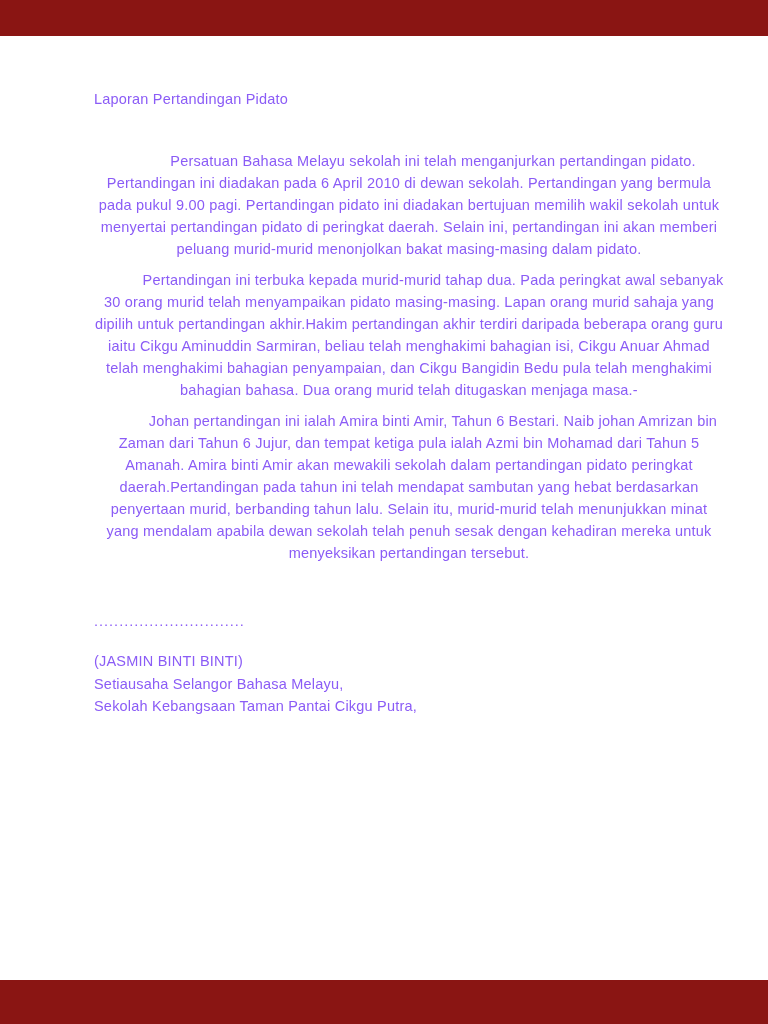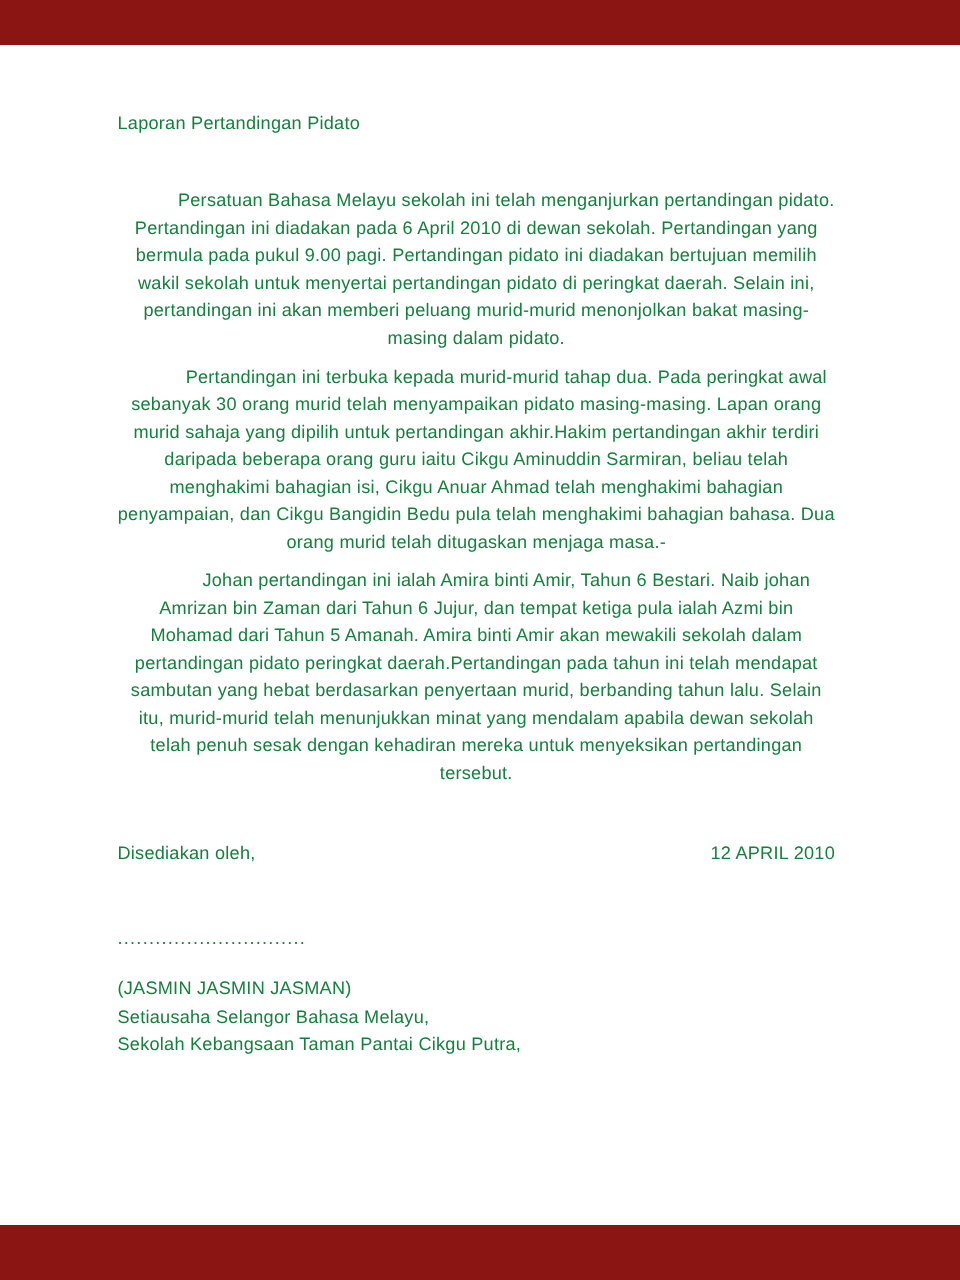--- a/index.html
+++ b/index.html
@@ -15,22 +15,22 @@
     background: #8a1513;
     overflow: hidden;
   }
   .paper {
     position: absolute;
     left: 0;
     right: 0;
     top: 36px;
     bottom: 44px;
     background: #ffffff;
-    color: #15803d;
-    padding: 52px 100px 40px 94px;
+    color: #8b5cf6;
+    padding: 52px 44px 40px 94px;
     font-size: 14.5px;
     line-height: 22px;
     letter-spacing: 0.2px;
   }
   .doc-title {
     font-size: 14.5px;
     font-weight: normal;
     margin-bottom: 40px;
   }
   .para {
@@ -62,27 +62,23 @@
   <div class="paper">
 
     <h1 class="doc-title">Laporan Pertandingan Pidato</h1>
 
     <p class="para">Persatuan Bahasa Melayu sekolah ini telah menganjurkan pertandingan pidato. Pertandingan ini diadakan pada 6 April 2010 di dewan sekolah. Pertandingan yang bermula pada pukul 9.00 pagi. Pertandingan pidato ini diadakan bertujuan memilih wakil sekolah untuk menyertai pertandingan pidato di peringkat daerah. Selain ini, pertandingan ini akan memberi peluang murid-murid menonjolkan bakat masing-masing dalam pidato.</p>
 
     <p class="para">Pertandingan ini terbuka kepada murid-murid tahap dua. Pada peringkat awal sebanyak 30 orang murid telah menyampaikan pidato masing-masing. Lapan orang murid sahaja yang dipilih untuk pertandingan akhir.Hakim pertandingan akhir terdiri daripada beberapa orang guru iaitu Cikgu Aminuddin Sarmiran, beliau telah menghakimi bahagian isi, Cikgu Anuar Ahmad telah menghakimi bahagian penyampaian, dan Cikgu Bangidin Bedu pula telah menghakimi bahagian bahasa. Dua orang murid telah ditugaskan menjaga masa.-</p>
 
     <p class="para">Johan pertandingan ini ialah Amira binti Amir, Tahun 6 Bestari. Naib johan Amrizan bin Zaman dari Tahun 6 Jujur, dan tempat ketiga pula ialah Azmi bin Mohamad dari Tahun 5 Amanah. Amira binti Amir akan mewakili sekolah dalam pertandingan pidato peringkat daerah.Pertandingan pada tahun ini telah mendapat sambutan yang hebat berdasarkan penyertaan murid, berbanding tahun lalu. Selain itu, murid-murid telah menunjukkan minat yang mendalam apabila dewan sekolah telah penuh sesak dengan kehadiran mereka untuk menyeksikan pertandingan tersebut.</p>
 
-    <div class="byline">
-      <span>Disediakan oleh,</span>
-      <span>12 APRIL 2010</span>
-    </div>
 
     <div class="sig-dots">..............................</div>
 
     <div class="sig-block">
-      <div>(JASMIN JASMIN JASMAN)</div>
+      <div>(JASMIN BINTI BINTI)</div>
       <div>Setiausaha Selangor Bahasa Melayu,</div>
       <div>Sekolah Kebangsaan Taman Pantai Cikgu Putra,</div>
     </div>
 
   </div>
 </div>
 
 </body></html>

